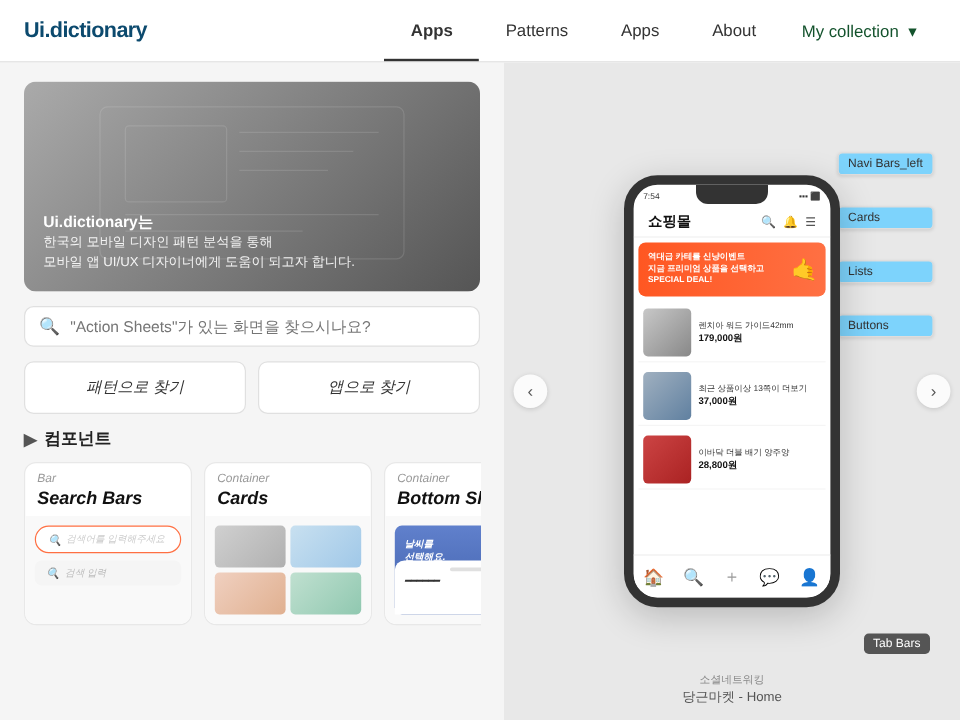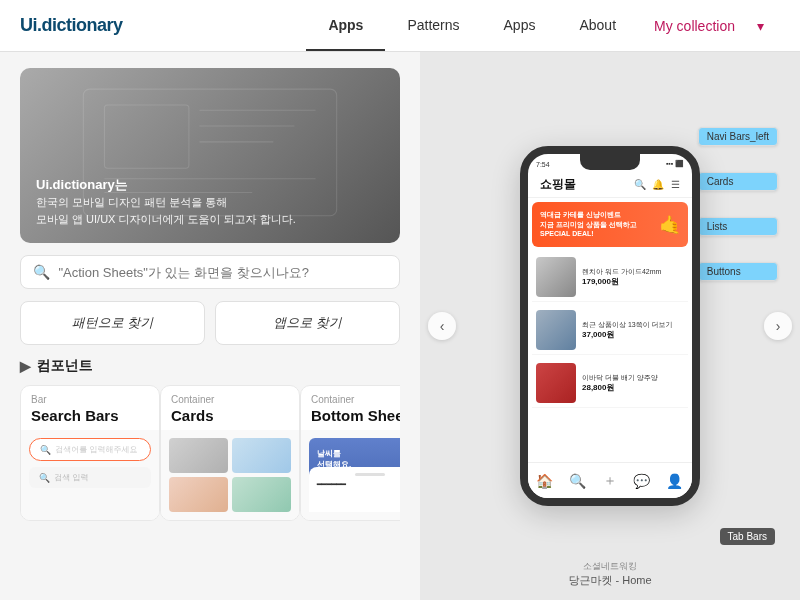--- a/index.html
+++ b/index.html
@@ -44,23 +44,23 @@
       border-bottom: 2px solid transparent;
       transition: border-color 0.2s;
     }
     .nav-item.active {
       border-bottom: 2px solid #333;
       font-weight: 600;
     }
     .nav-mycollection {
       display: flex;
       align-items: center;
-      gap: 22px;
+      gap: 8px;
       font-size: 14px;
-      color: #be185d;
+      color: #14532d;
       padding: 0 16px;
       cursor: pointer;
       justify-content: space-between;
     }
 
     
     .main {
       display: flex;
       height: calc(600px - 52px);
       background: #f5f5f5;
@@ -161,22 +161,24 @@
       gap: 6px;
       font-size: 14px;
       font-weight: 700;
       color: #222;
       margin-bottom: 10px;
     }
     .section-title .arrow { color: #555; }
 
     .component-cards {
       display: flex;
+      gap: 10px;
       overflow-x: auto;
       scrollbar-width: none;
+      font-style: italic;
     }
     .component-card {
       width: 140px;
       flex-shrink: 0;
       background: #fff;
       border-radius: 10px;
       overflow: hidden;
       border: 1px solid #e8e8e8;
       cursor: pointer;
     }

